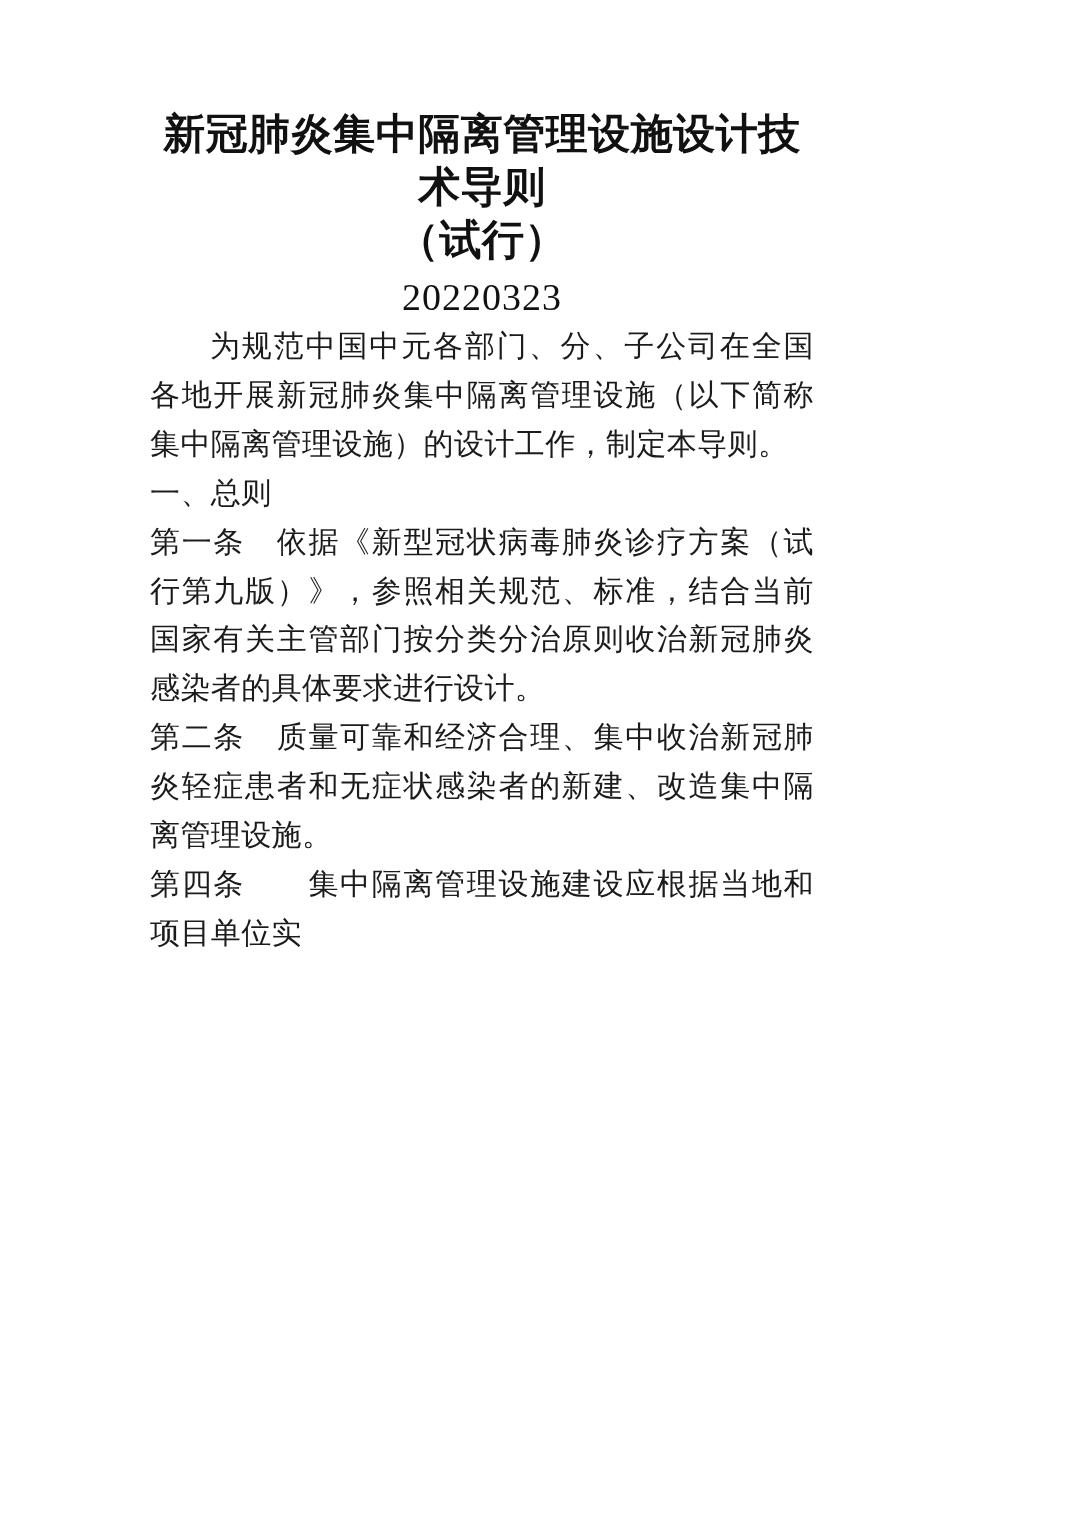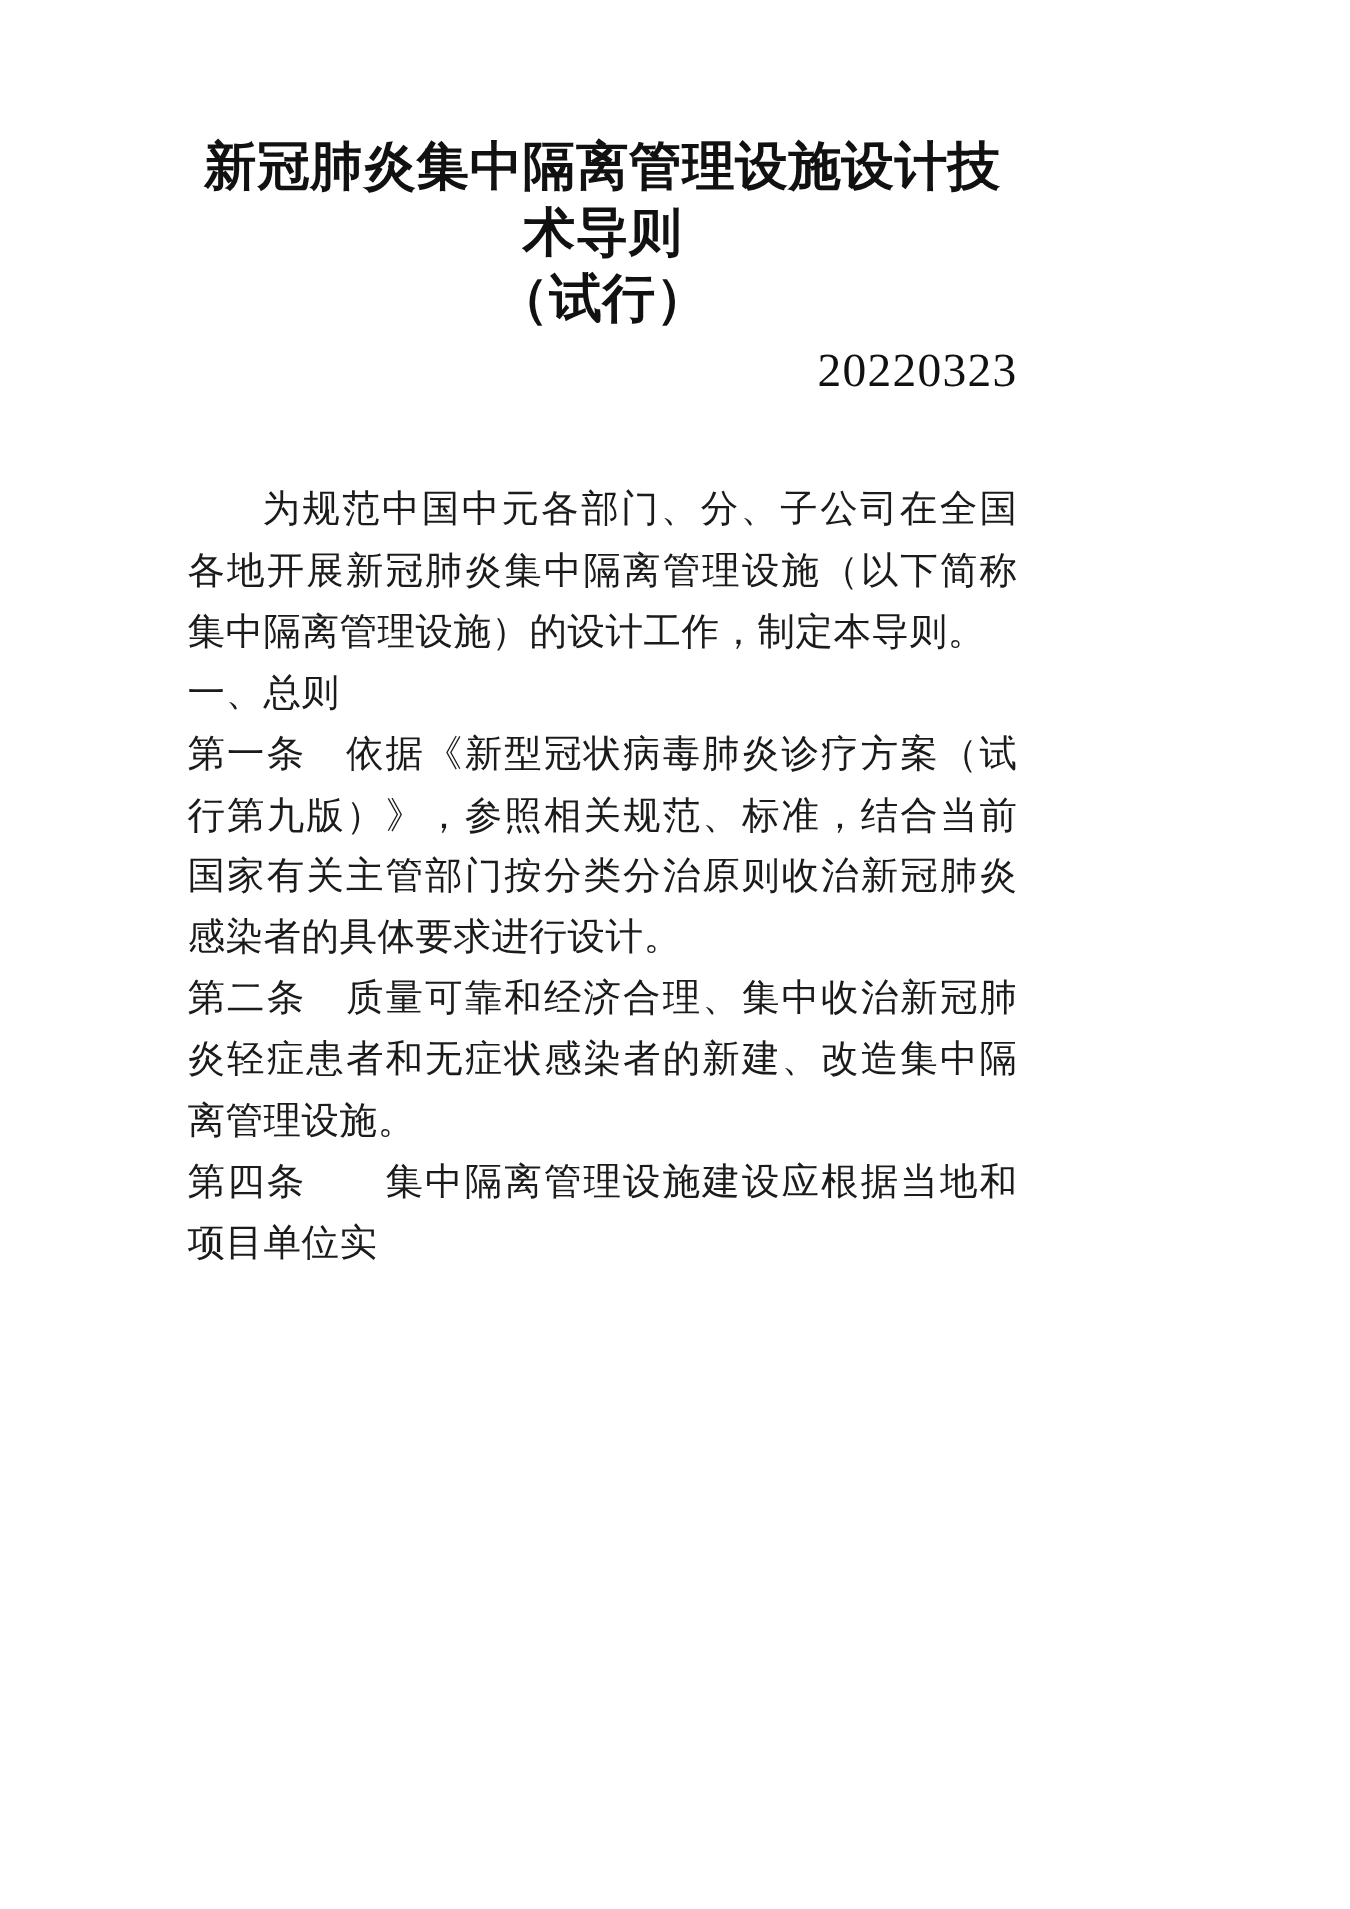--- a/index.html
+++ b/index.html
@@ -29,30 +29,29 @@
     line-height: 1.26;
     letter-spacing: 0.5px;
     margin: 0;
     color: #111;
     font-family: "Liberation Serif", "DejaVu Serif", serif;
   }
   .doc-title .line {
     display: block;
   }
   .doc-subtitle {
-    text-align: right;
+    text-align: center;
     font-size: 38px;
     font-weight: 400;
     line-height: 1.3;
     margin: 6px 0 0 0;
     color: #111;
     letter-spacing: 1px;
   }
   .body-text {
-    margin-top: 62px;
     font-size: 30px;
     line-height: 1.63;
     color: #1b1b1b;
     text-align: justify;
     letter-spacing: 0.4px;
   }
   .para {
     margin: 0;
     padding: 0;
   }

